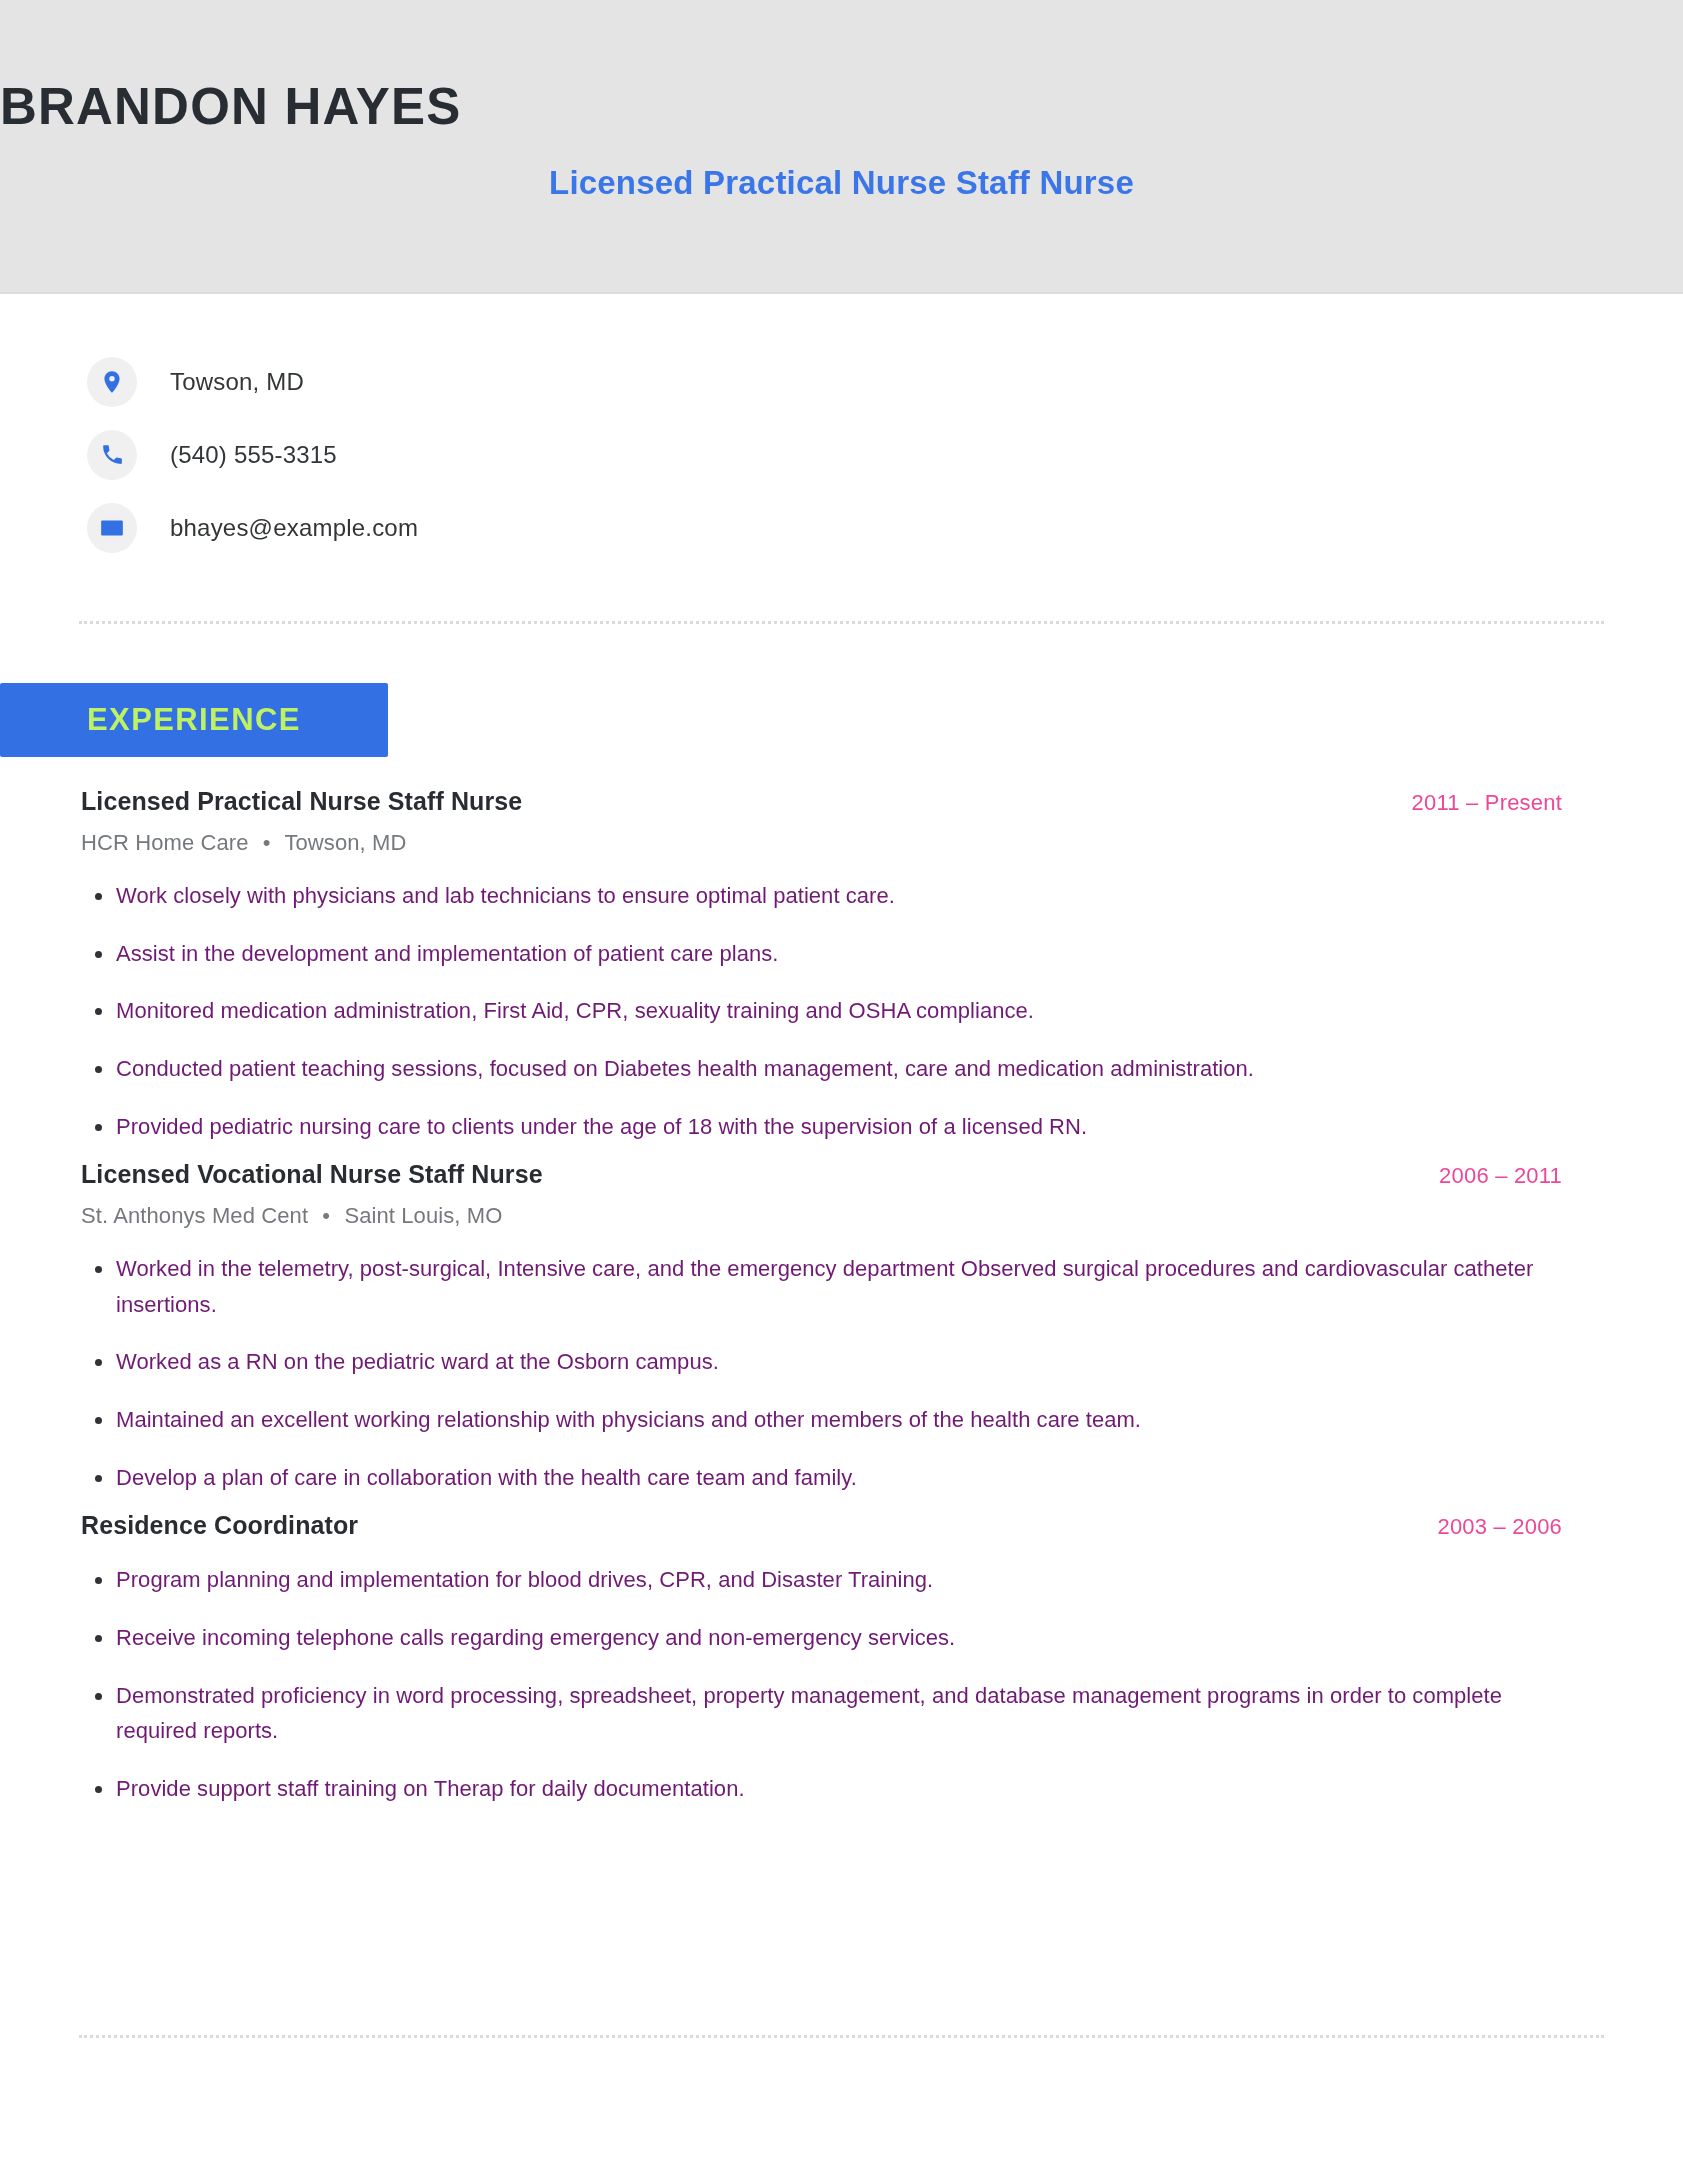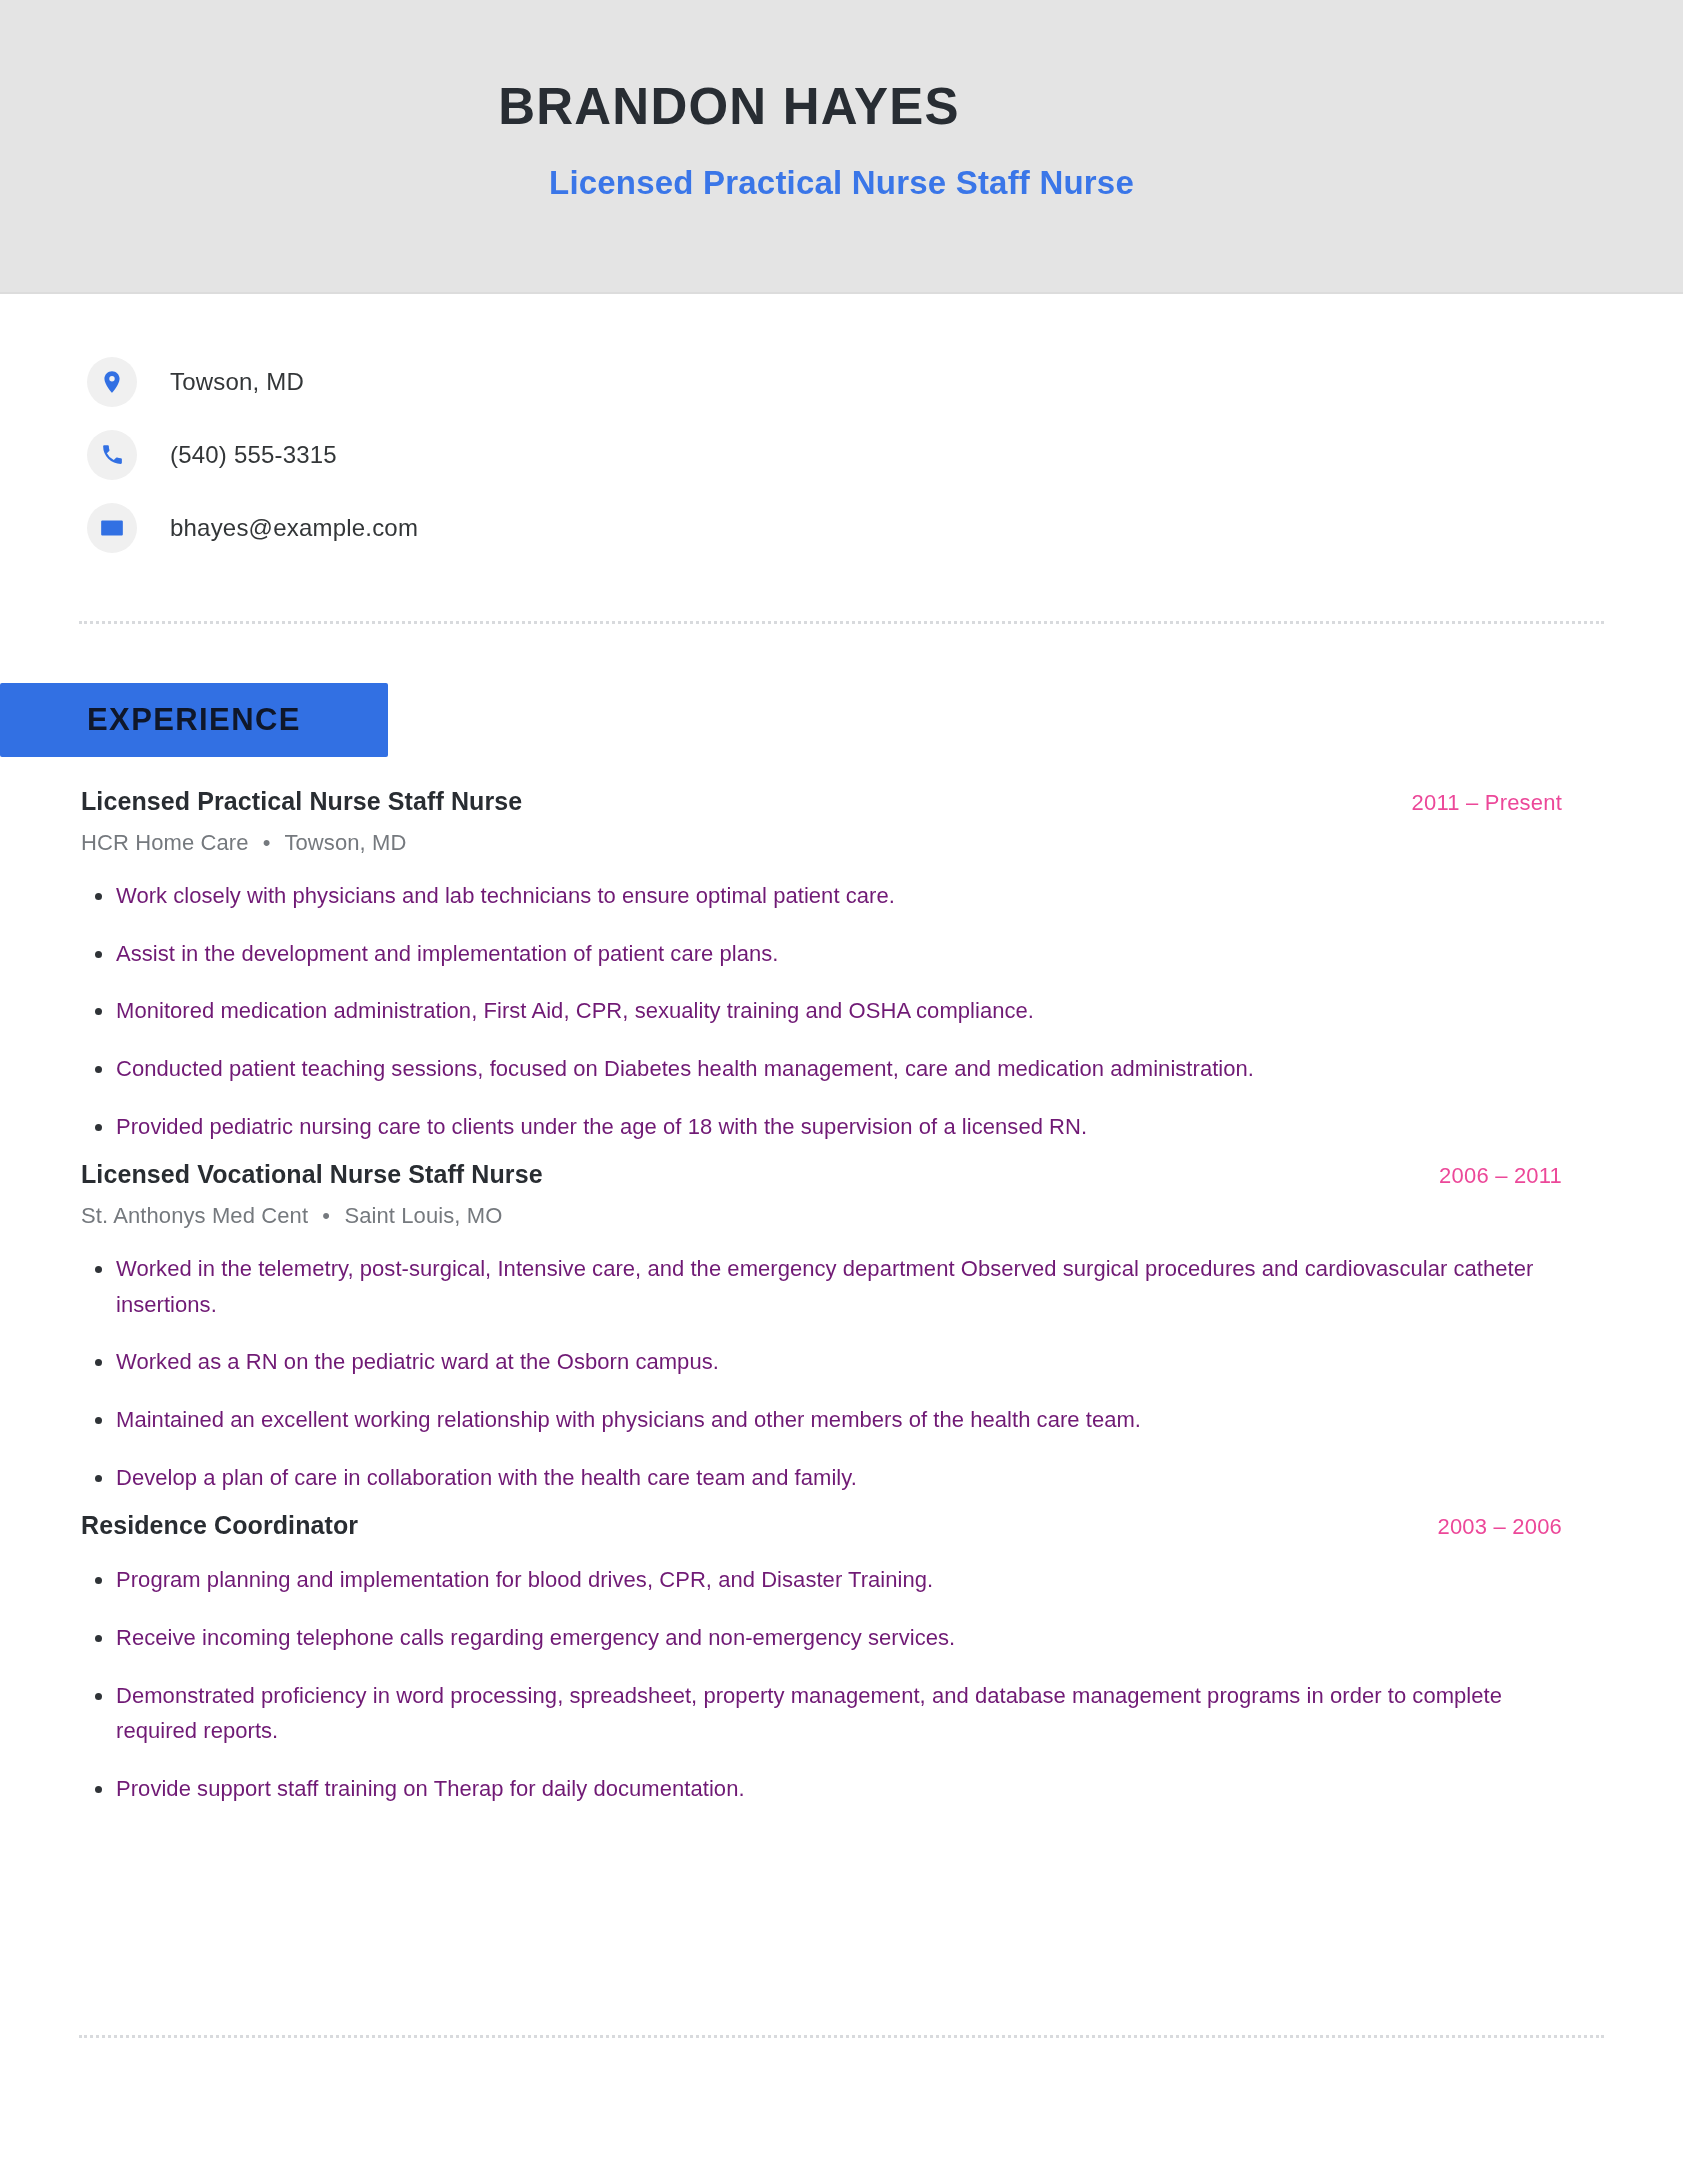--- a/index.html
+++ b/index.html
@@ -28,21 +28,21 @@
     width: 1683px;
     height: 294px;
     background: #e4e4e4;
     border-bottom: 2px solid #dcdcdc;
   }
 
   .name {
     position: absolute;
     left: 0; top: 81px;
     width: 1458px;
-    text-align: center;
+    text-align: left;
     font-size: 51px;
     font-weight: bold;
     letter-spacing: 1.2px;
     color: #282d33;
     line-height: 1;
   }
 
   .job-subtitle {
     position: absolute;
     left: 0; top: 166px;
@@ -113,21 +113,21 @@
   .section-badge-label {
     position: absolute;
     left: 87px;
     top: 0;
     height: 74px;
     display: flex;
     align-items: center;
     font-size: 31px;
     font-weight: bold;
     letter-spacing: 1.4px;
-    color: #0f172a;
+    color: #bef264;
   }
 
   
   .experience {
     position: absolute;
     left: 81px;
     top: 787px;
     width: 1485px;
   }
 

